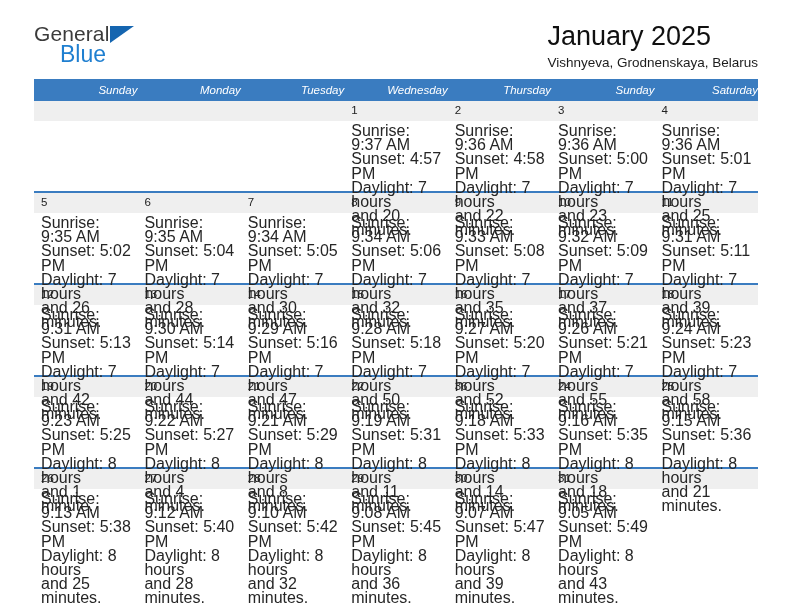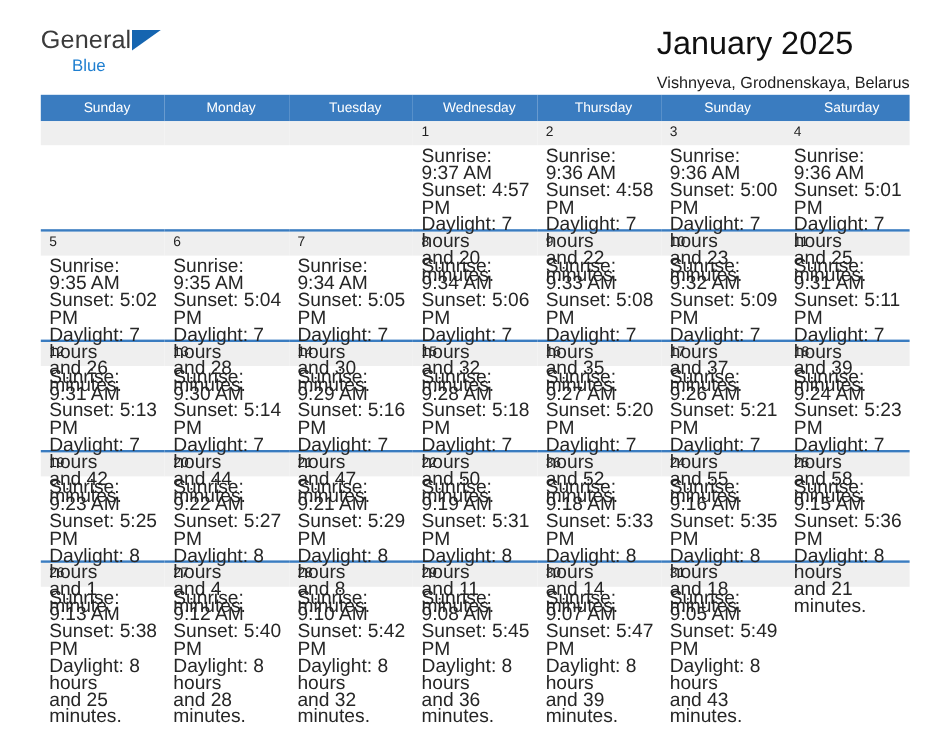--- a/index.html
+++ b/index.html
@@ -47,61 +47,62 @@
   .brand-tri {
     display: inline-block;
     width: 0;
     height: 0;
     margin-left: 1px;
     vertical-align: -2px;
     border-left: 24px solid #1565b0;
     border-bottom: 17px solid transparent;
   }
   .brand-row2 {
-    font-size: 14px;
+    font-size: 23px;
     line-height: 22px;
     color: #1f7fd0;
     padding-left: 26px;
     margin-top: -2px;
     white-space: nowrap;
   }
   .titles {
     padding-top: 0px;
   }
   .cal-title {
     font-size: 27px;
     line-height: 32px;
     color: #101010;
     font-weight: normal;
     white-space: nowrap;
   }
   .cal-subtitle {
     font-size: 13.5px;
     line-height: 20px;
     color: #1c1c1c;
-    margin-top: 7px;
+    margin-top: 1px;
     white-space: nowrap;
   }
 
   
   .calendar {
     margin-top: 7px;
     width: 724px;
     border-collapse: collapse;
     table-layout: fixed;
   }
   .calendar th {
     background: #3a7cc0;
     color: #ffffff;
     font-weight: normal;
     font-size: 11.5px;
-    text-align: center;
+    text-align: right;
     padding: 5px 0 5px 7px;
     height: 19px;
     box-sizing: border-box;
+    font-style: italic;
   }
   .weekrow > td {
     vertical-align: top;
     padding: 0;
     border-top: 2px solid #3a7cc0;
     height: 90px;
     box-sizing: border-box;
   }
   .weekrow.first > td {
     border-top: none;

